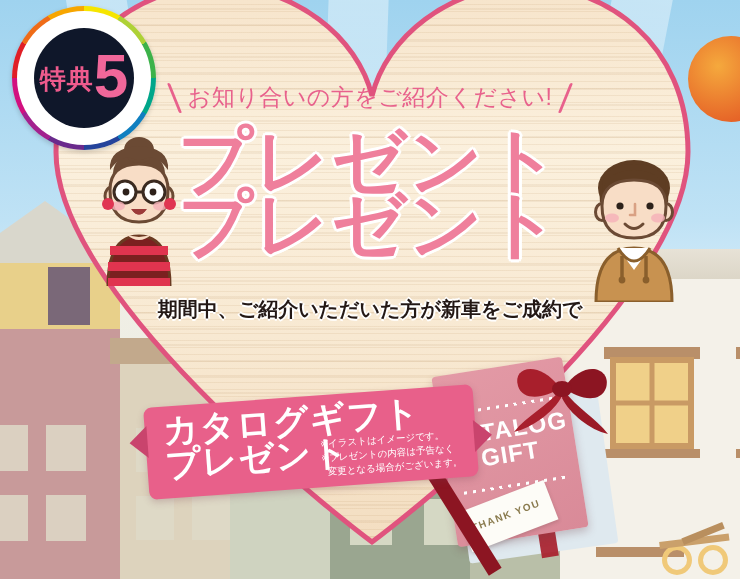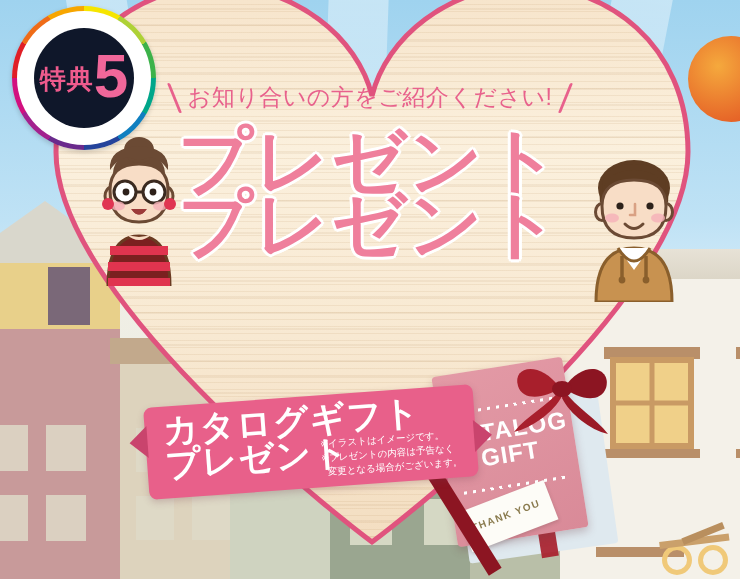--- a/index.html
+++ b/index.html
@@ -270,20 +270,21 @@
       <span class="slash r"></span>
     </span>
   </div>
 
   <div class="title">
     <span class="l1">プレゼント</span>
     <span class="l2">プレゼント</span>
   </div>
 
   <div class="body">
+    <div>期間中、ご紹介いただいた方が新車をご成約で</div>
   </div>
 
   <div class="person woman">
     <svg viewBox="0 0 102 152" xmlns="http://www.w3.org/2000/svg">
       <path d="M34 22 q17 -16 34 0 q12 10 8 26 l-50 0 q-4 -16 8 -26z" fill="#6b4a34"></path>
       <ellipse cx="51" cy="16" rx="15" ry="13" fill="#6b4a34"></ellipse>
       <ellipse cx="24" cy="62" rx="7" ry="9" fill="#f6d9c2" stroke="#6b4a34" stroke-width="3"></ellipse>
       <ellipse cx="78" cy="62" rx="7" ry="9" fill="#f6d9c2" stroke="#6b4a34" stroke-width="3"></ellipse>
       <path d="M22 56 q0 -26 29 -26 q29 0 29 26 q0 32 -29 32 q-29 0 -29 -32z" fill="#f8ddc6" stroke="#6b4a34" stroke-width="3"></path>
       <path d="M22 36 q14 -20 29 -8 q15 -12 29 8 q2 -22 -29 -24 q-31 2 -29 24z" fill="#6b4a34"></path>

